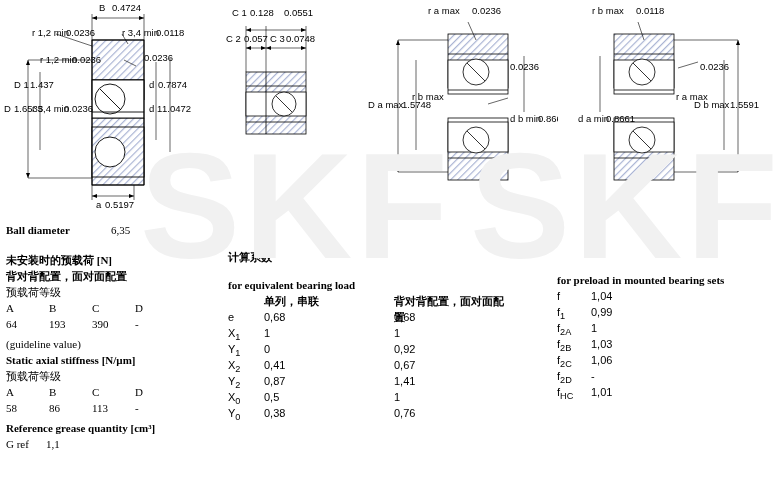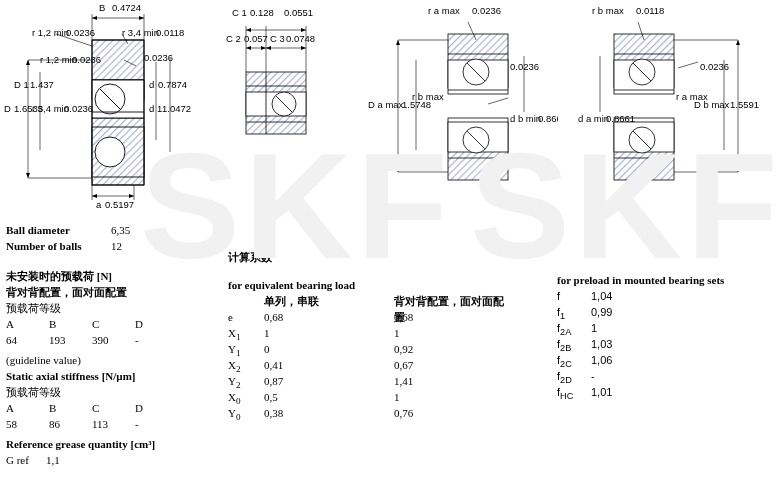--- a/index.html
+++ b/index.html
@@ -26,21 +26,21 @@
   .col-right{position:absolute;left:557px;top:50px;width:245px;}
   .line2{height:16px;line-height:16px;white-space:nowrap;font-family:Liberation Serif, serif;}
 
   .kvrow{display:flex;}
   .kvrow .k{width:65px;}
   .kvrow .v{width:40px;}
 
   .abcd{display:flex;}
   .abcd div{width:43px;}
 
-  .mid-table{width:290px;font-family:Liberation Serif, serif;}
+  .mid-table{width:290px;}
   .mid-table .r{display:flex;height:16px;line-height:16px;}
   .mid-table .c0{width:36px;}
   .mid-table .c1{width:130px;}
   .mid-table .c2{width:120px;}
 
   .right-table .r{display:flex;height:16px;line-height:16px;}
   .right-table .c0{width:34px;}
   .right-table .c1{width:60px;}
 
   .wm{
@@ -284,24 +284,20 @@
 
 </div>
 
 <div id="tables">
 
   <div class="col-left">
     <div class="kvrow line2">
       <div class="k b" style="width:105px">Ball diameter</div>
       <div class="v">6,35</div>
     </div>
-    <div class="kvrow line2">
-      <div class="k b" style="width:105px">Number of balls</div>
-      <div class="v">12</div>
-    </div>
 
     <div style="height:14px"></div>
 
     <div class="line2 b">未安装时的预载荷 [N]</div>
     <div class="line2 b">背对背配置，面对面配置</div>
     <div class="line2">预载荷等级</div>
     <div class="abcd line2">
       <div>A</div>
       <div>B</div>
       <div>C</div>

